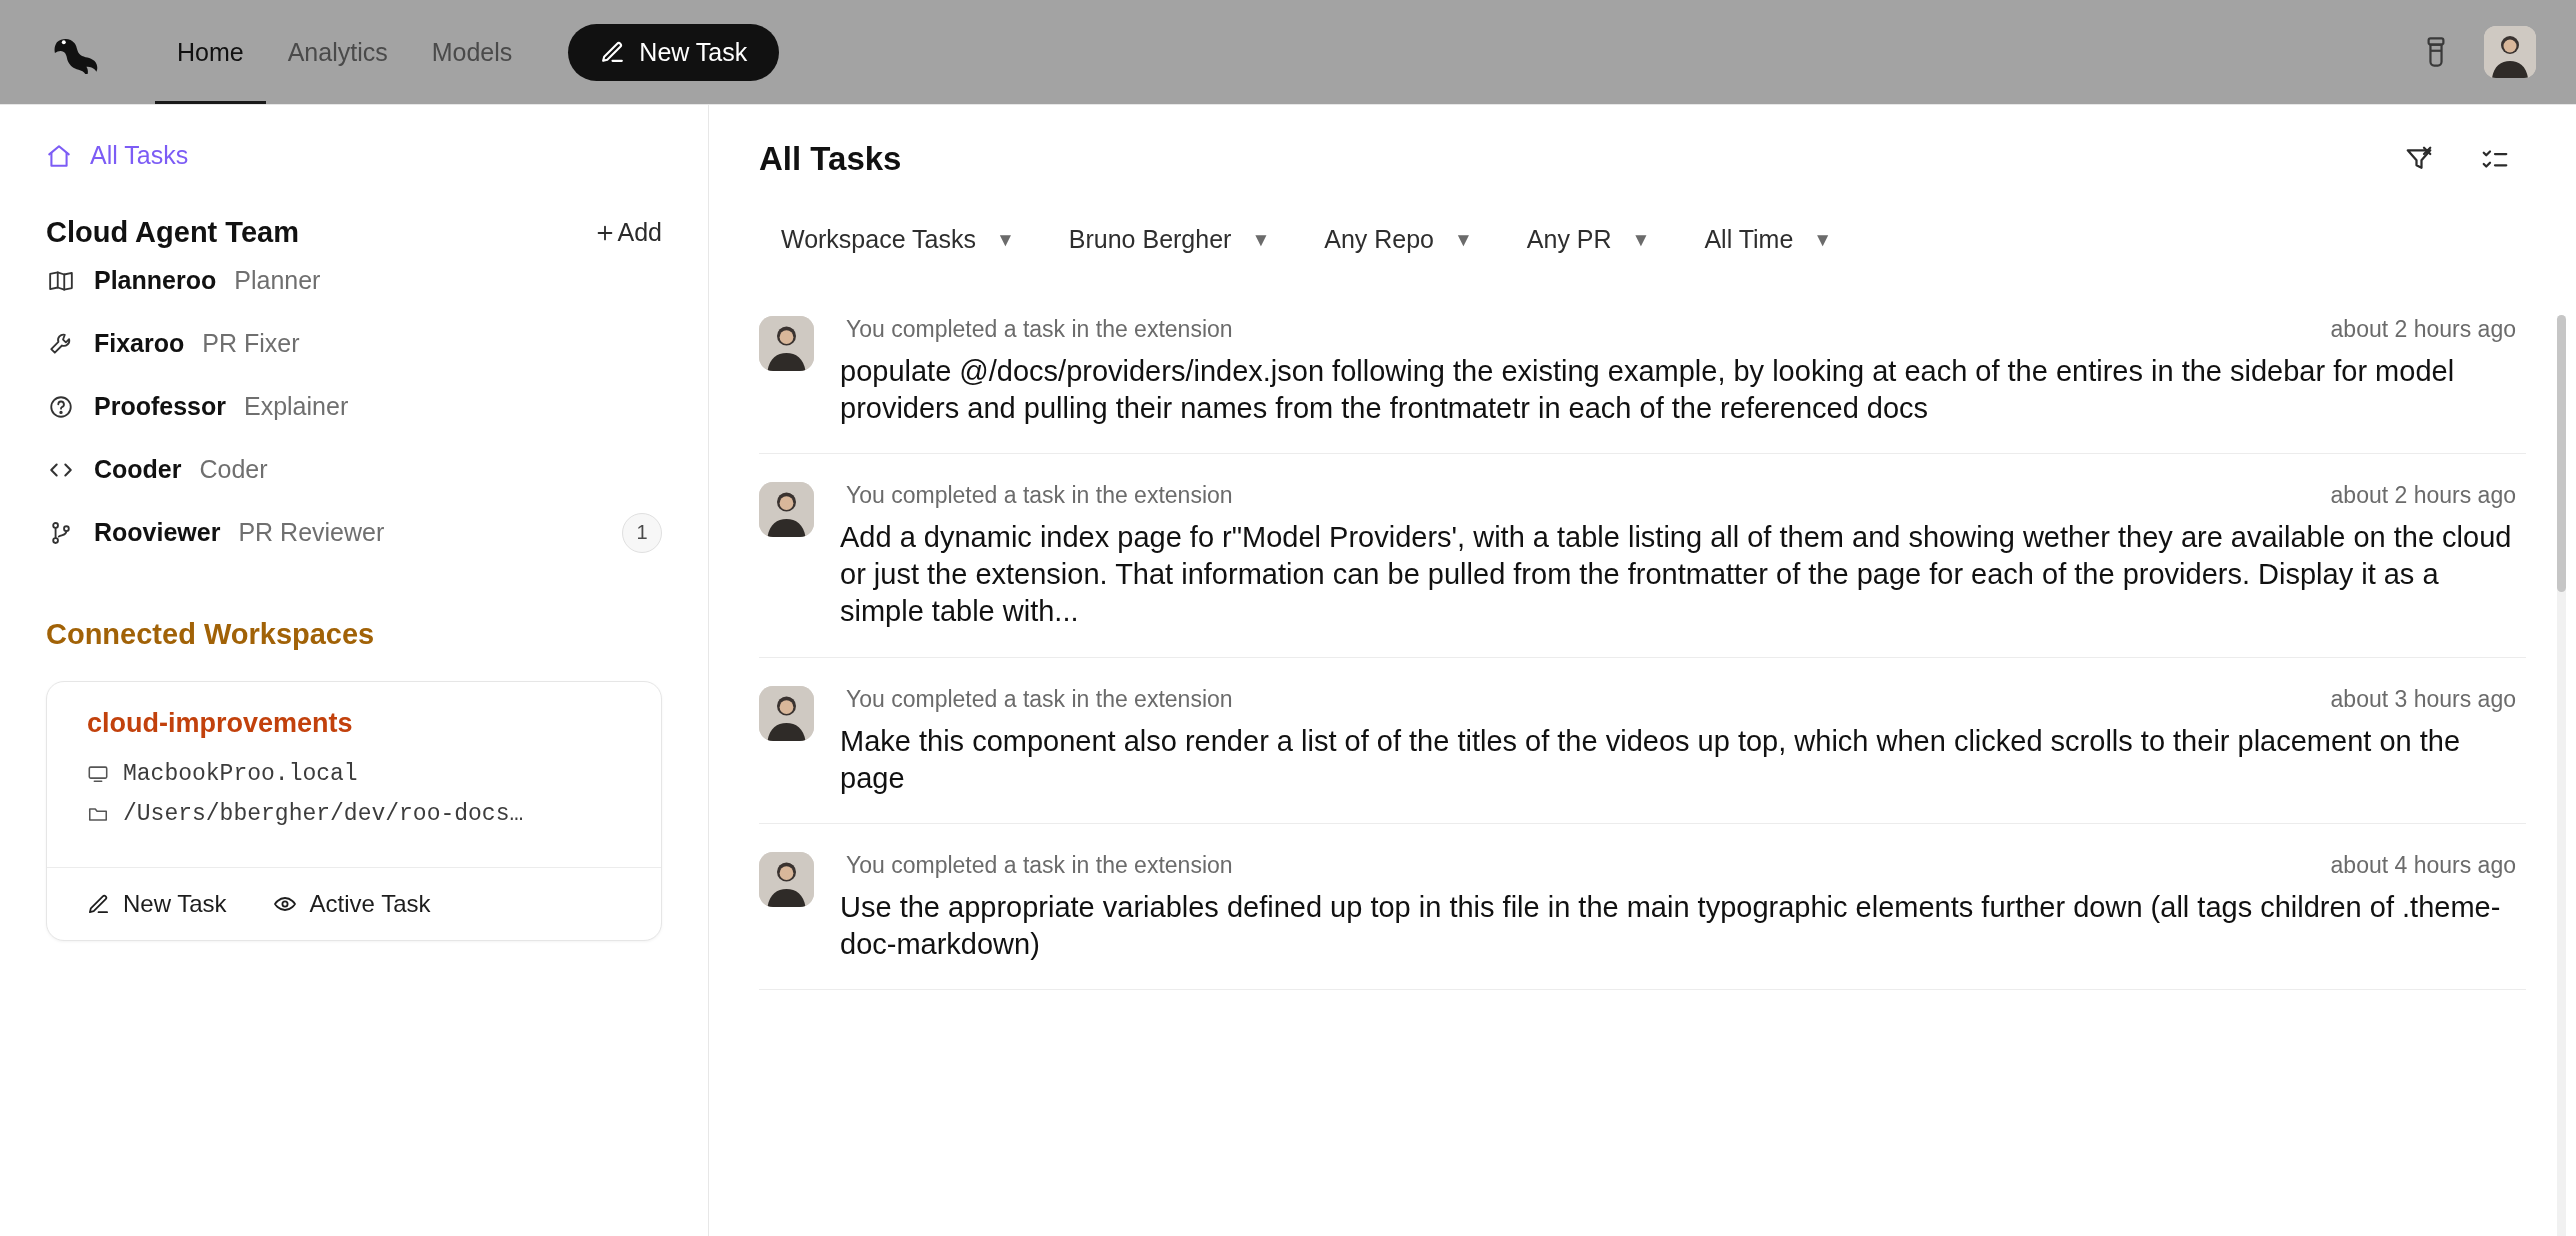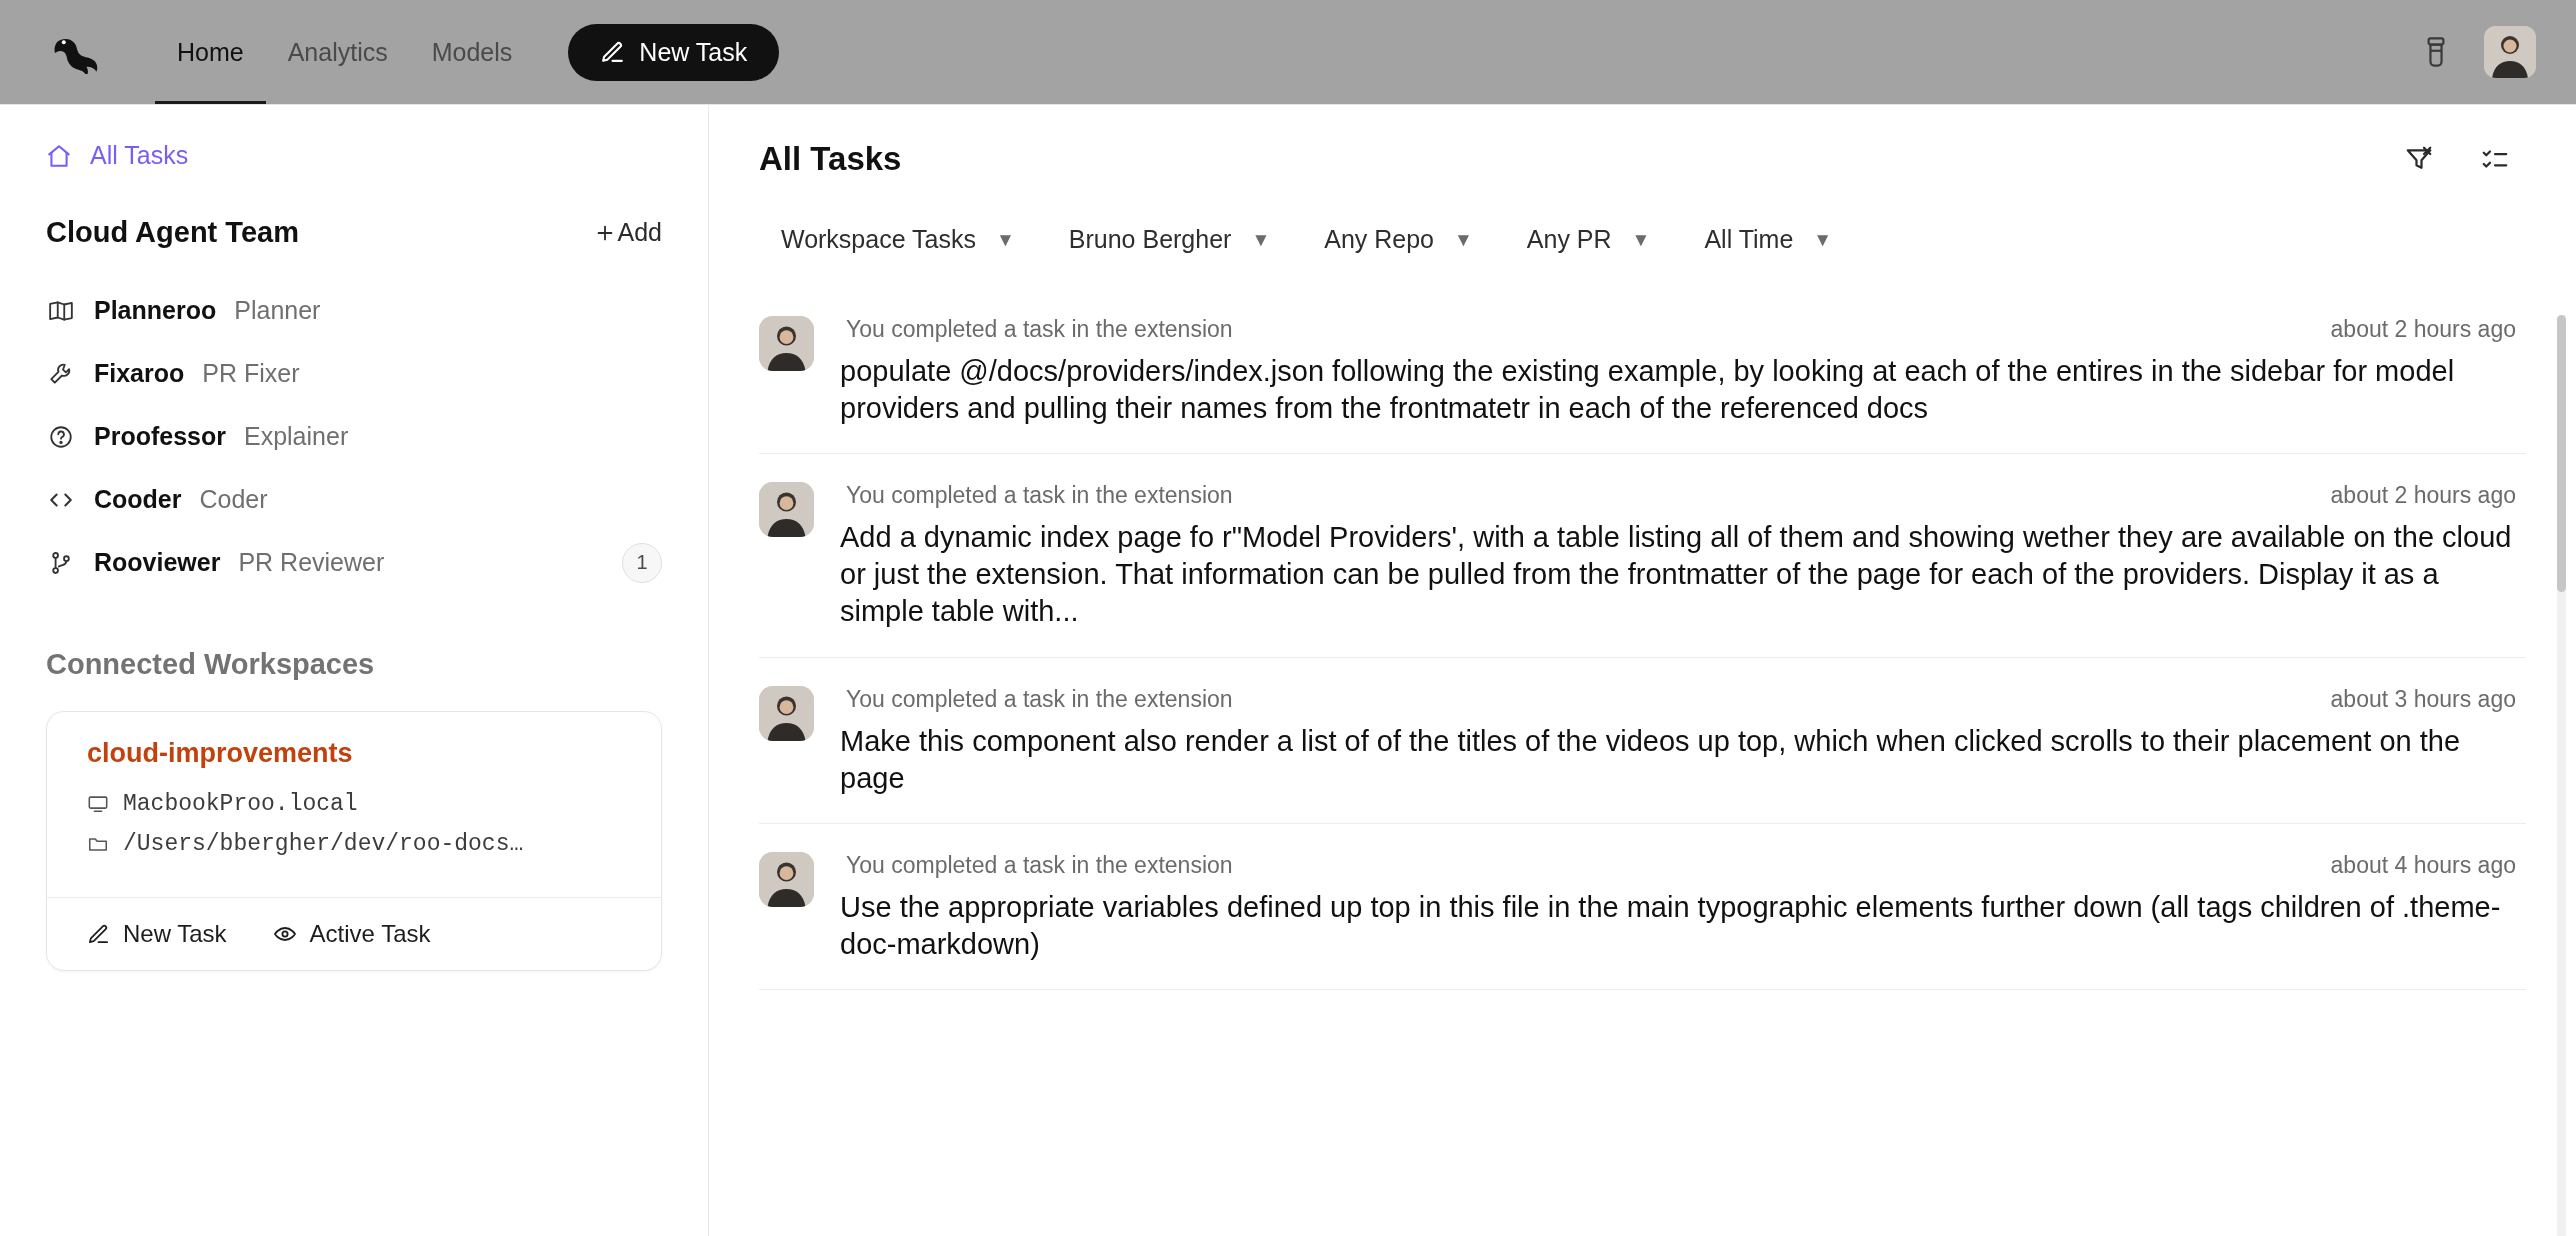--- a/index.html
+++ b/index.html
@@ -95,21 +95,20 @@
   }
   .all-tasks-link {
     display: flex; align-items: center; gap: 18px;
     color: #7c5cf5;
     font-size: 25px;
     cursor: pointer;
     margin-bottom: 46px;
   }
   .section-head {
     display: flex; align-items: center;
-    margin-bottom: 30px;
   }
   .section-title { font-size: 29px; font-weight: bold; color: #111; }
   .add-btn {
     margin-left: auto;
     display: flex; align-items: center; gap: 2px;
     font-size: 25px; color: #2b2b2b;
     cursor: pointer;
     background: none; border: none;
     font-family: "Liberation Sans", sans-serif;
   }
@@ -126,21 +125,21 @@
     min-width: 40px; height: 40px;
     border-radius: 990px;
     border: 1px solid #e0e0e0;
     background: #f7f7f7;
     color: #4a4a4a;
     font-size: 20px;
     display: flex; align-items: center; justify-content: center;
     padding: 0 12px;
   }
   .workspaces-title {
-    font-size: 29px; font-weight: bold; color: #737373;
+    font-size: 29px; font-weight: bold; color: #a16207;
     margin-top: 54px; margin-bottom: 30px;
   }
   .ws-card {
     border: 1px solid #e6e6e6;
     border-radius: 18px;
     background: #fff;
     box-shadow: 0 1px 3px rgba(0,0,0,.05);
     overflow: hidden;
   }
   .ws-card-body { padding: 26px 40px 26px 40px; }

